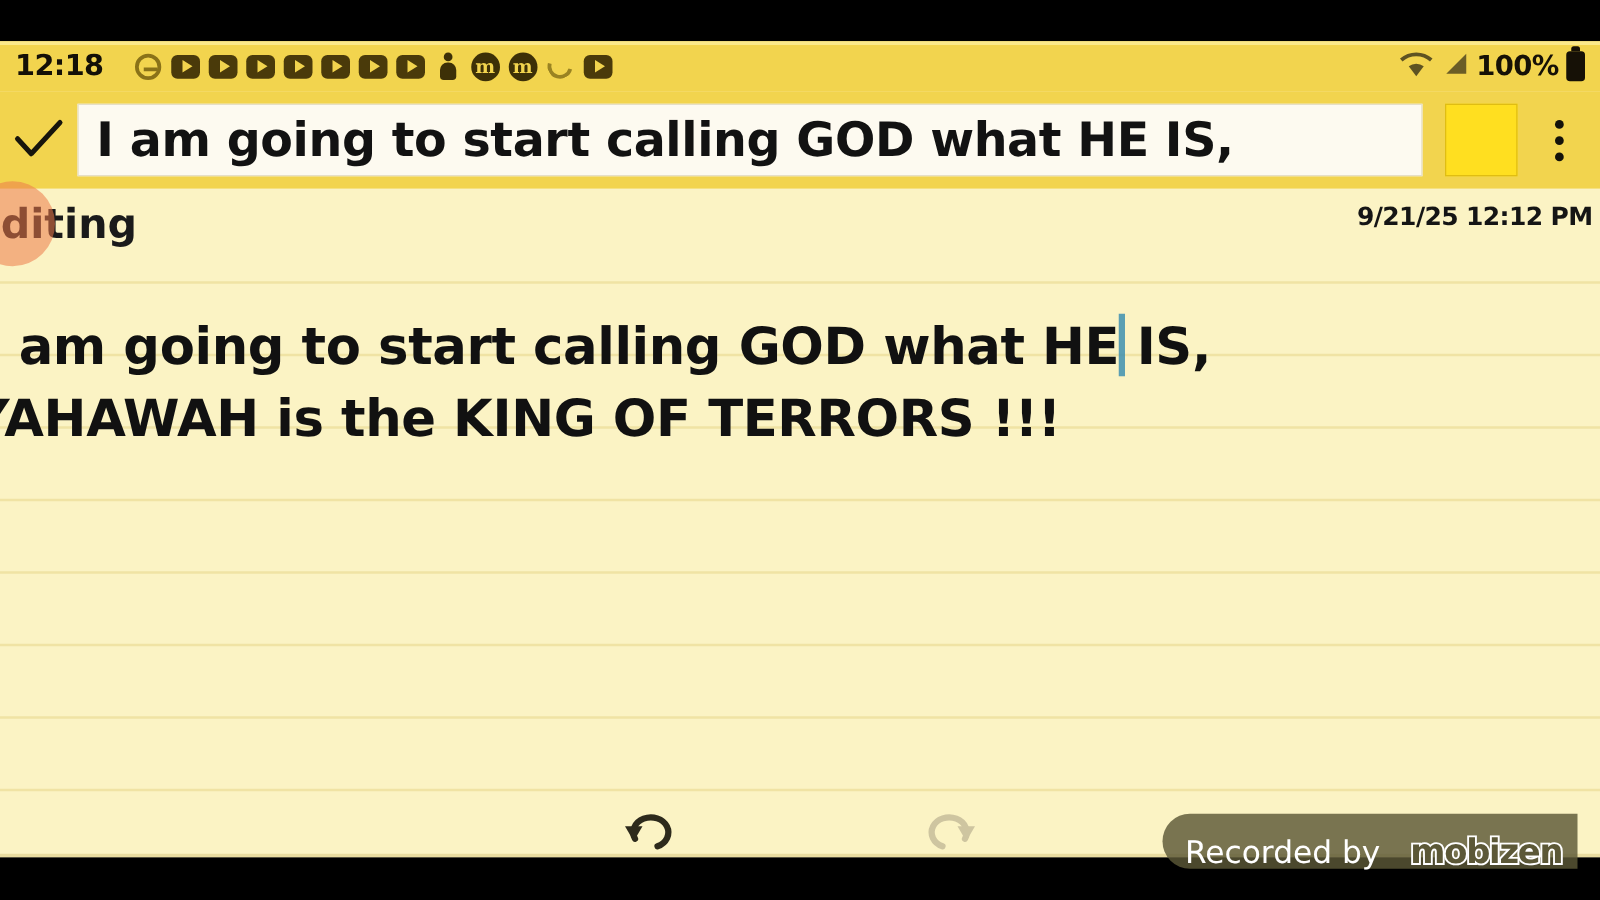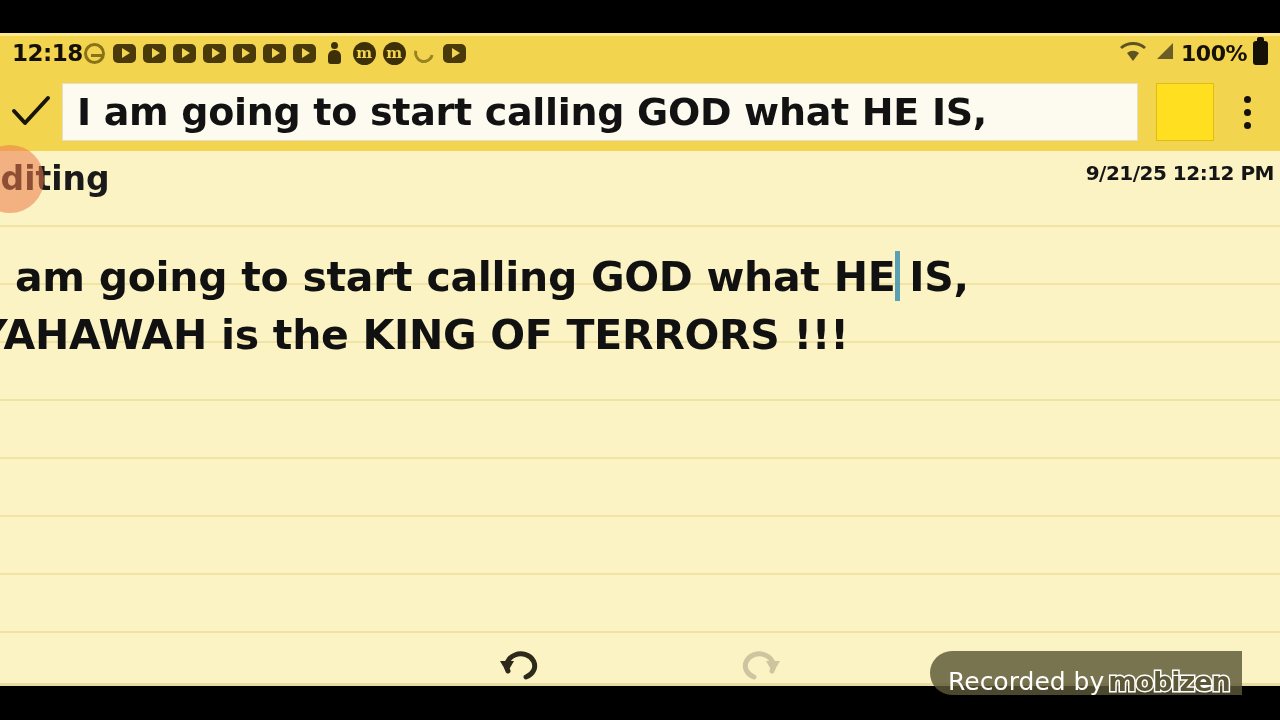--- a/index.html
+++ b/index.html
@@ -58,21 +58,21 @@
     position: absolute;
     left: 0; top: 0; width: 1280px; height: 3px;
     background: #fbe98a;
   }
   .status-time {
     font-family: "DejaVu Sans", sans-serif;
     font-size: 23px;
     font-weight: 700;
     color: #141007;
     letter-spacing: -0.5px;
-    margin-right: 0;
+    margin-right: 24px;
     white-space: nowrap;
   }
   .notif-icons {
     display: flex;
     align-items: center;
     gap: 7px;
     flex: 1;
   }
   .ic {
     width: 23px; height: 23px;
@@ -355,21 +355,21 @@
   #watermark {
     position: absolute;
     left: 930px;
     top: 651px;
     height: 44px;
     padding: 16px 12px 0 18px;
     background: rgba(92, 88, 55, 0.82);
     border-radius: 22px 0 0 22px;
     display: flex;
     align-items: center;
-    gap: 4px;
+    gap: 24px;
     z-index: 8;
   }
   .wm-text {
     font-family: "DejaVu Sans", sans-serif;
     font-size: 25px;
     font-weight: 400;
     color: #ffffff;
     white-space: nowrap;
   }
   .wm-brand {

